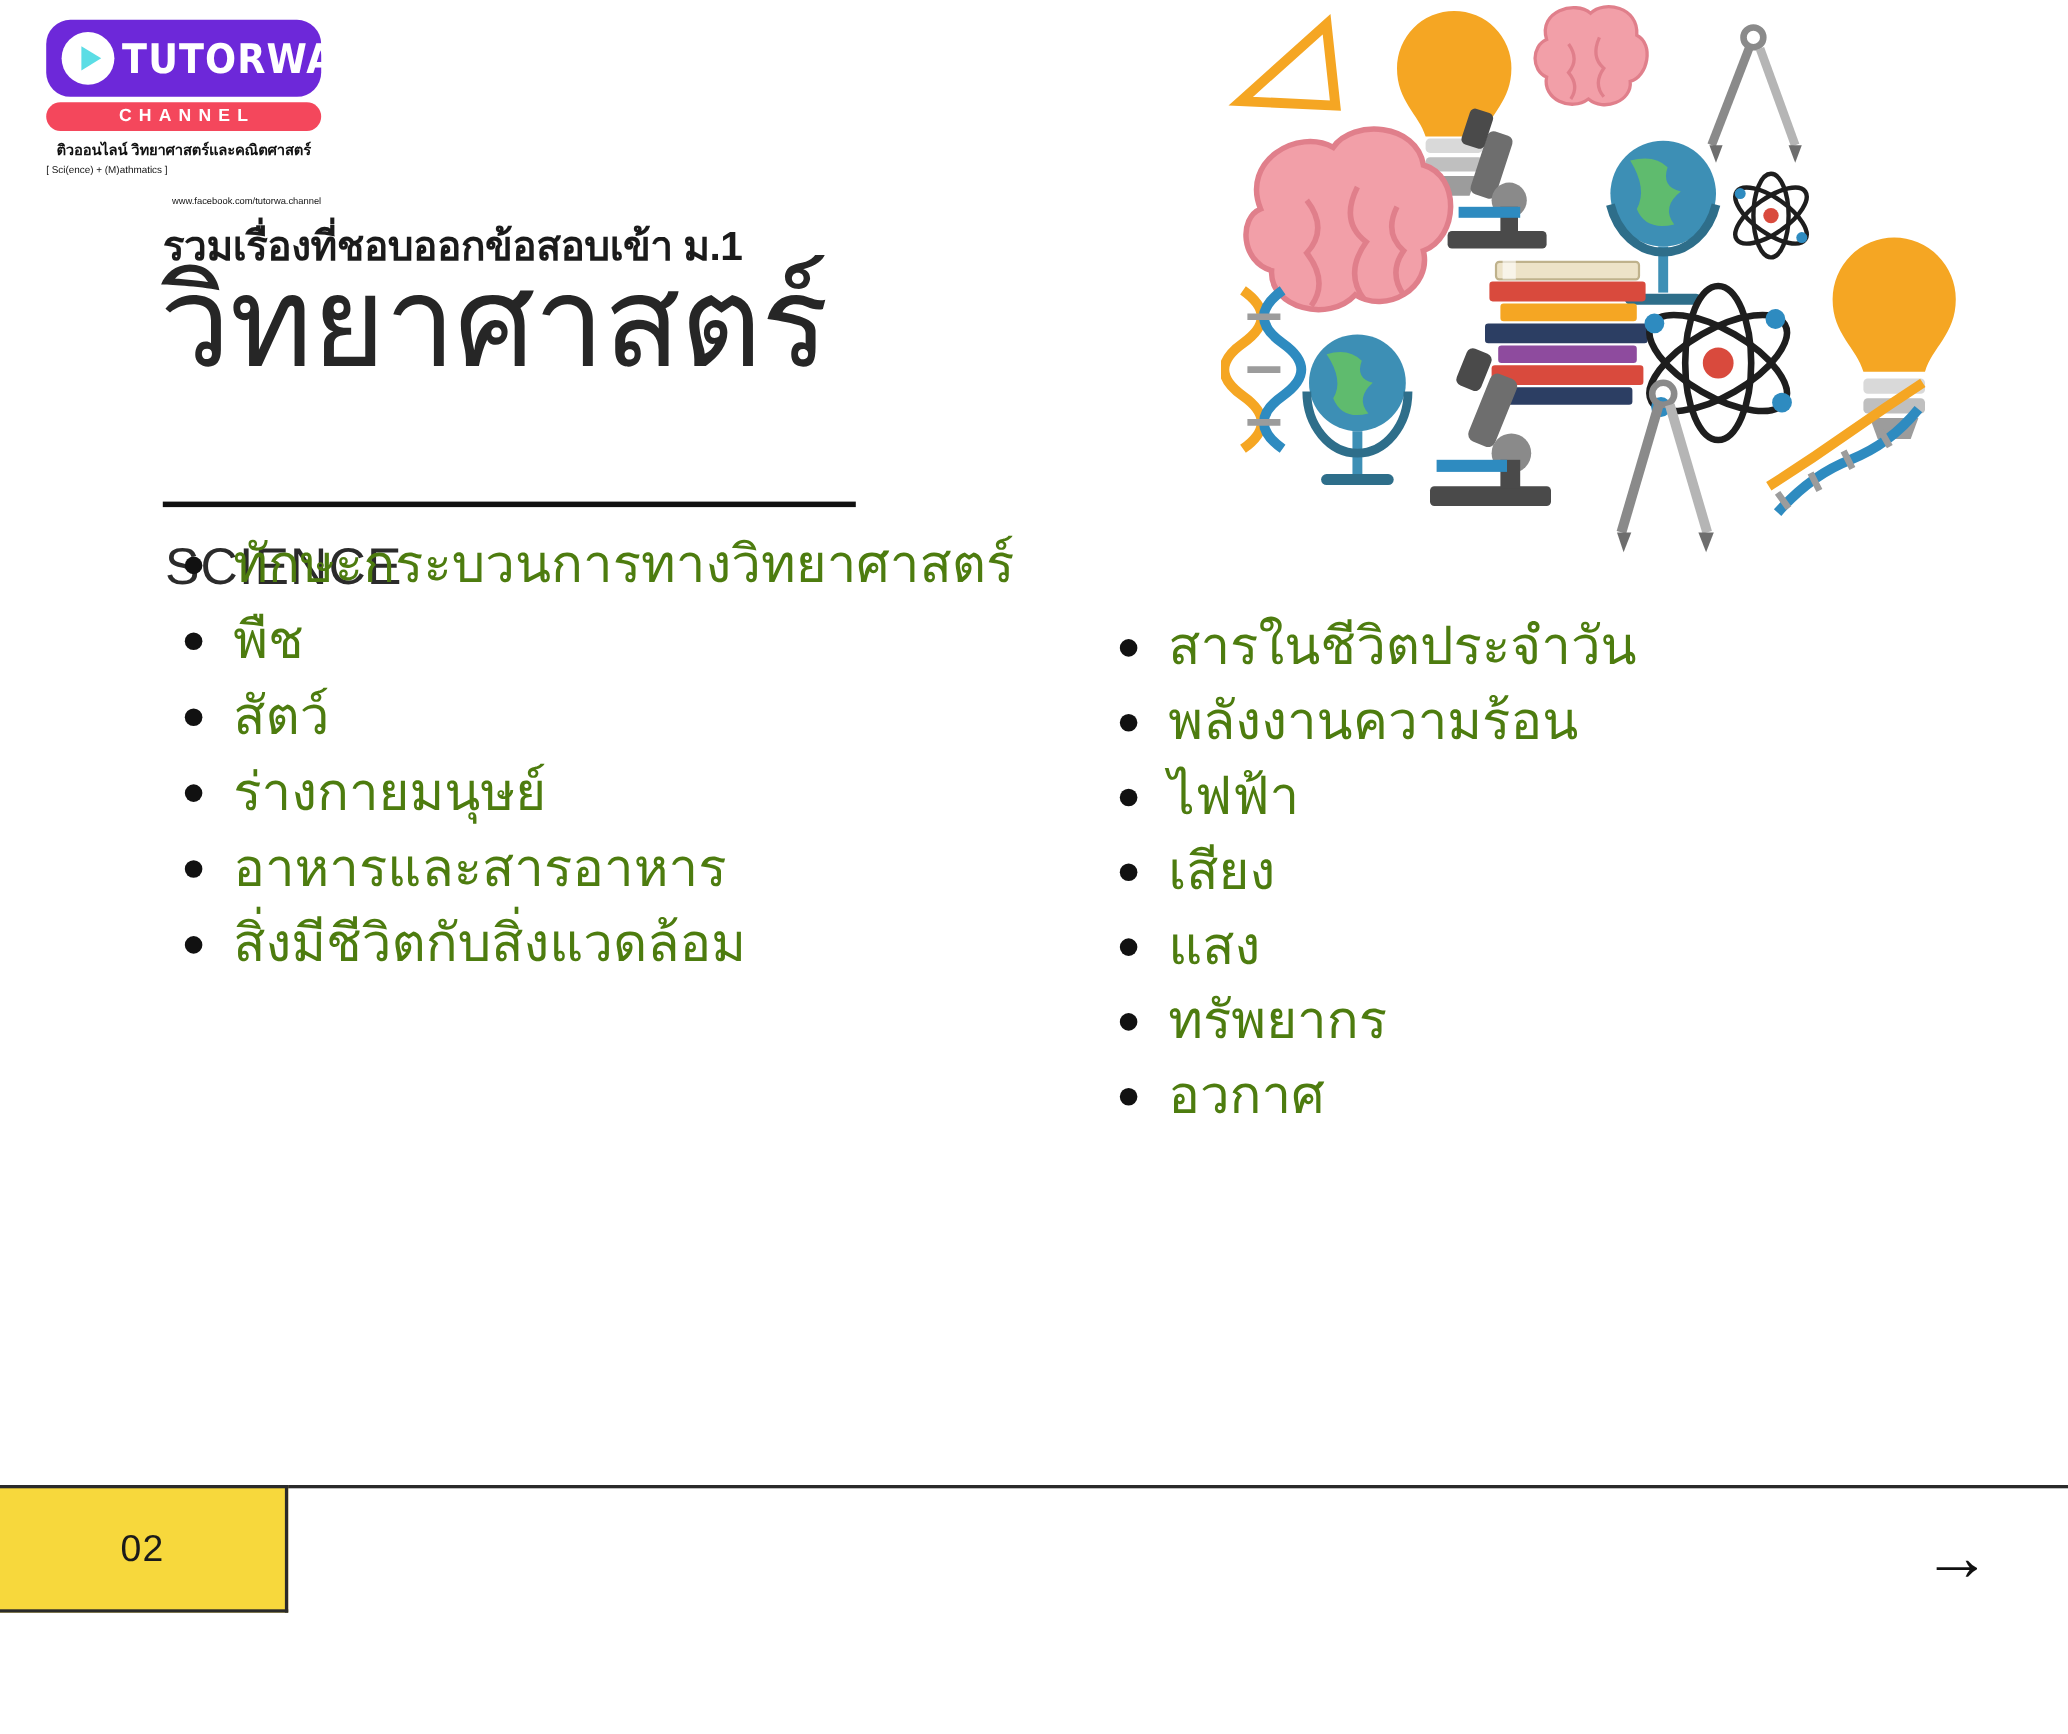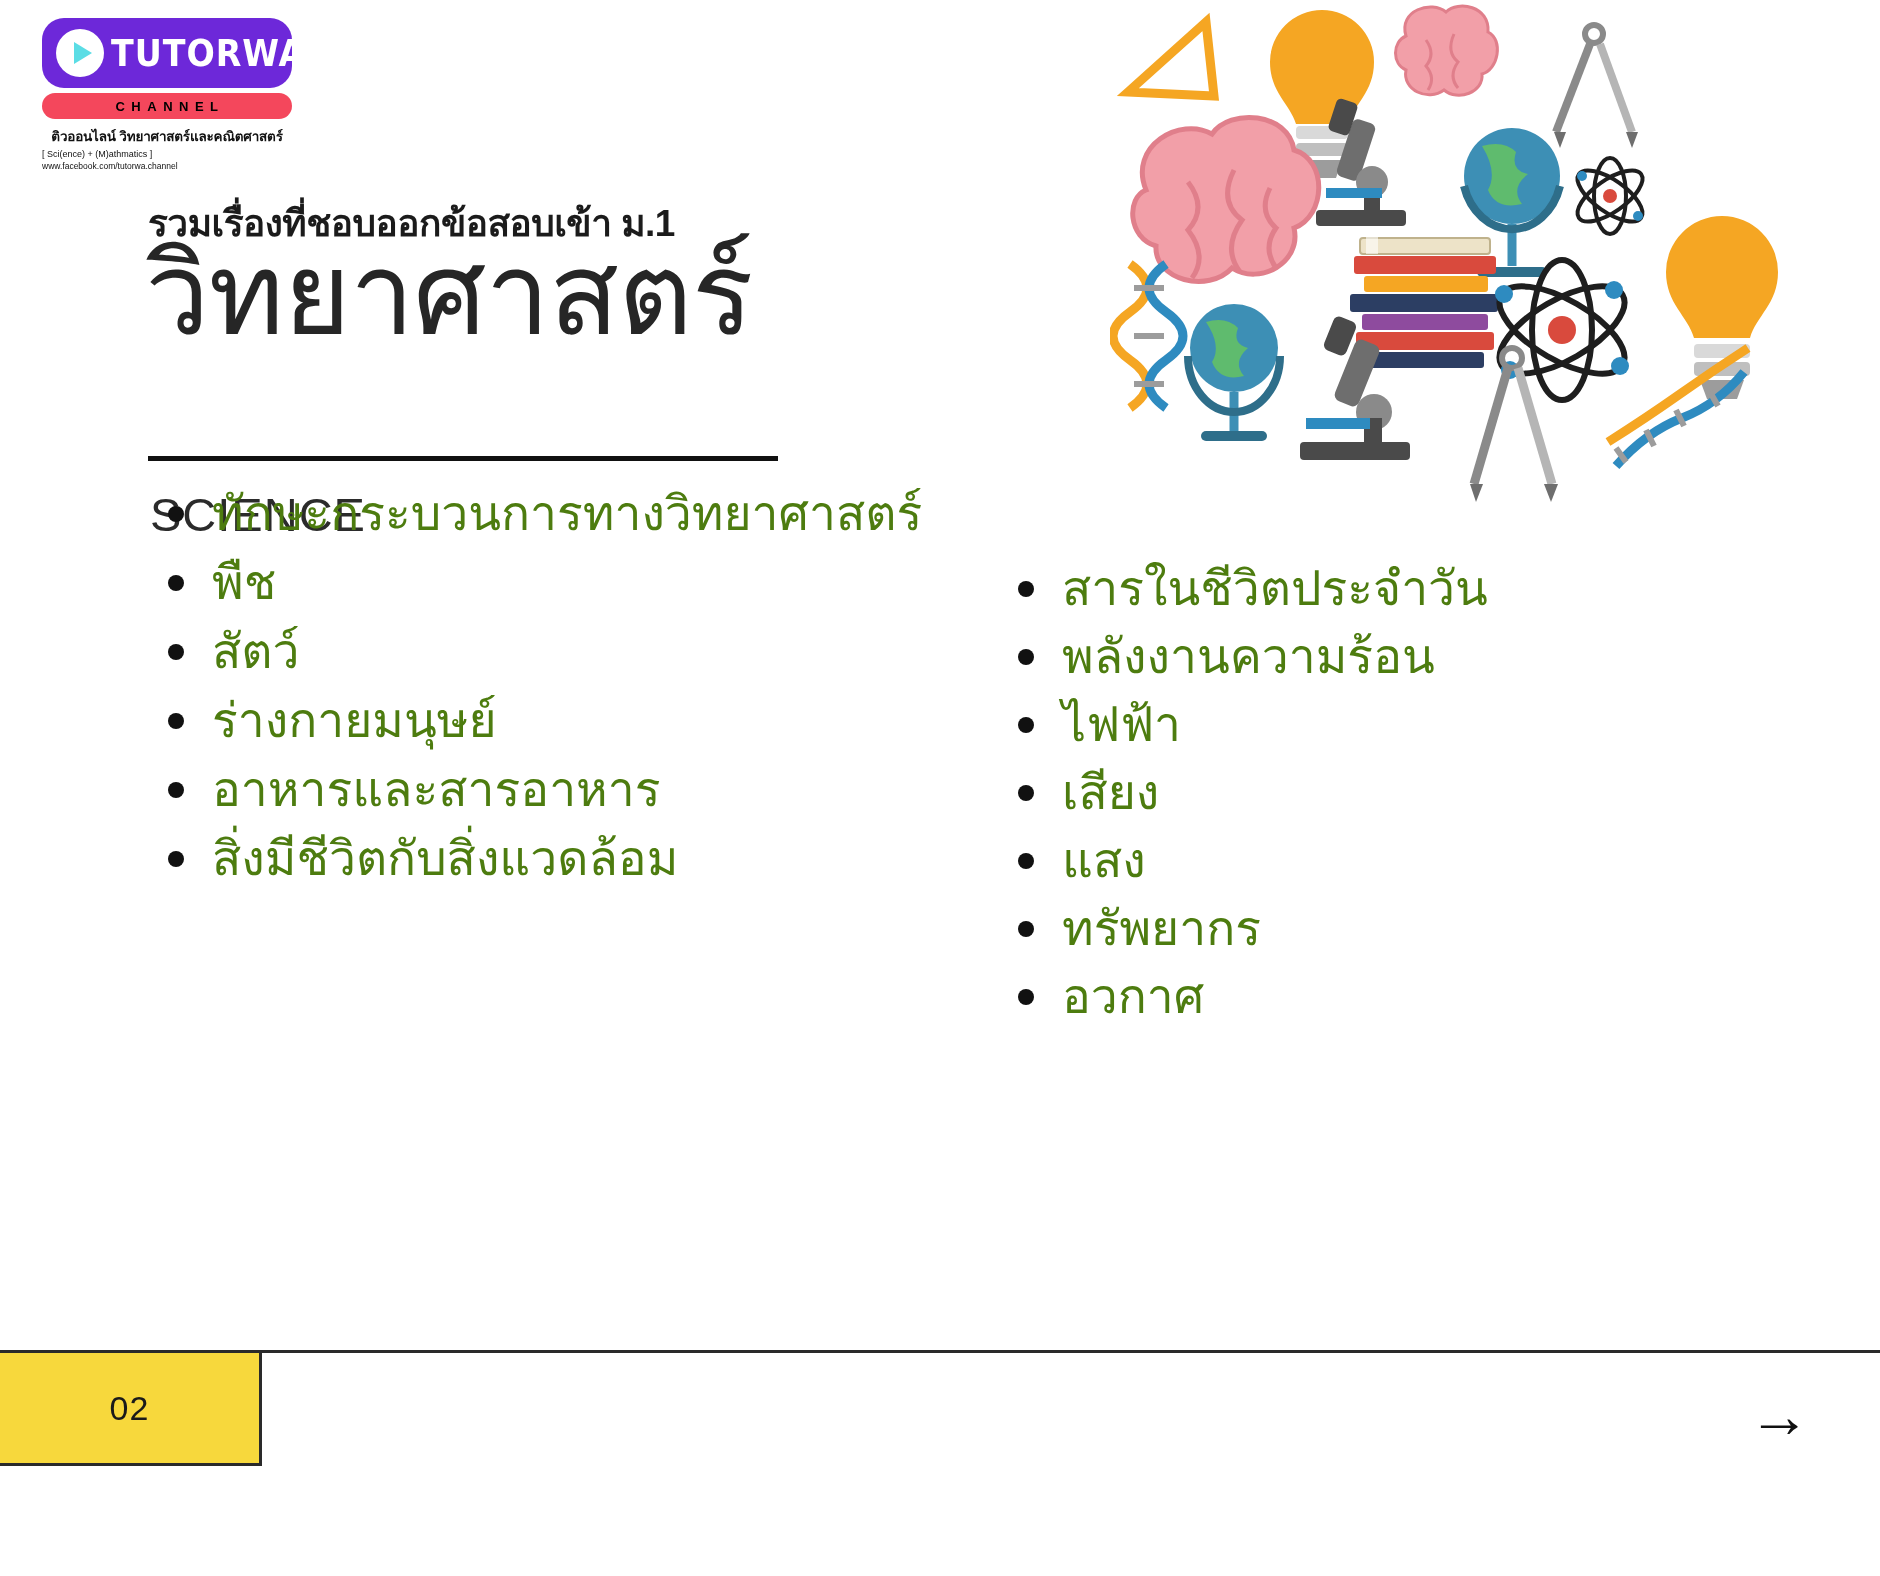--- a/index.html
+++ b/index.html
@@ -27,29 +27,29 @@
   }
   .logo-word{
     color:#ffffff;font-weight:bold;font-size:37px;letter-spacing:1px;
     margin-left:7px;font-family:"DejaVu Sans Condensed","Liberation Sans",sans-serif;
   }
   .logo-channel{
     background:#F4475C;border-radius:16px;height:26px;margin-top:5px;
     display:flex;align-items:center;justify-content:center;
   }
   .logo-channel span{
-    color:#000000;font-size:13px;letter-spacing:6.5px;font-weight:bold;
+    color:#ffffff;font-size:16px;letter-spacing:6.5px;font-weight:bold;
     padding-left:6px;
   }
   .logo-sub1{
     text-align:center;font-size:13.5px;font-weight:bold;margin-top:6px;
     color:#111;letter-spacing:-0.2px;
   }
   .logo-sub2{font-size:9px;margin-top:2px;color:#111;}
-  .logo-sub3{text-align:left;font-size:8.5px;margin-top:2px;color:#111;}
+  .logo-sub3{text-align:right;font-size:8.5px;margin-top:18px;color:#111;}
 
   
   #kicker{
     position:absolute;left:148px;top:193px;
     font-size:37px;font-weight:bold;letter-spacing:-0.5px;color:#1b1b1b;
     white-space:nowrap;
   }
   #maintitle{
     position:absolute;left:145px;top:228px;
     font-size:115px;font-weight:normal;line-height:1.15;color:#262626;

